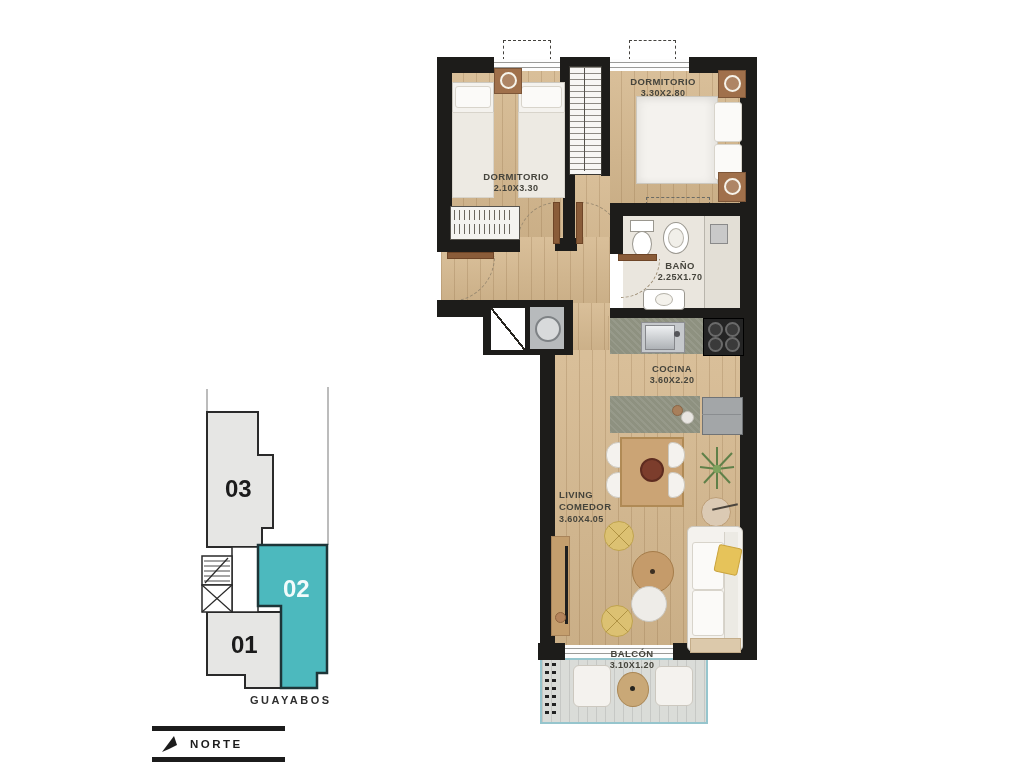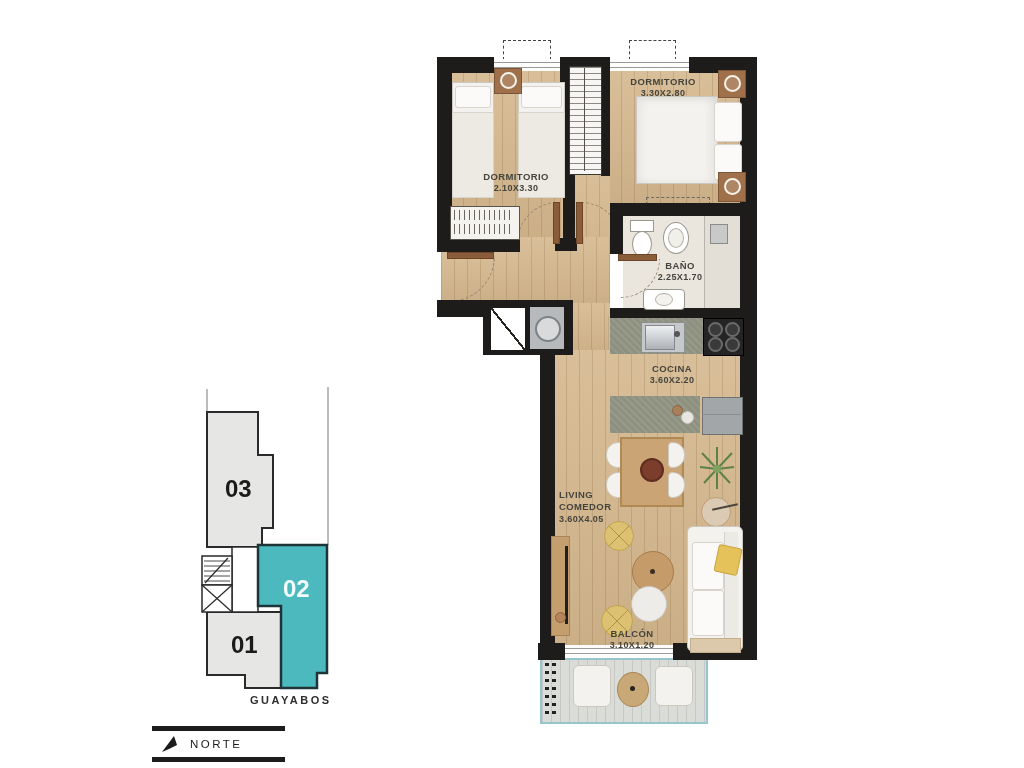--- a/index.html
+++ b/index.html
@@ -34,21 +34,21 @@
   .window{position:absolute;z-index:6;background:#fdfdfd;
     background-image:linear-gradient(180deg, rgba(0,0,0,0) 3px, #9a9a98 3px, #9a9a98 4px, rgba(0,0,0,0) 4px, rgba(0,0,0,0) 8px, #9a9a98 8px, #9a9a98 9px, rgba(0,0,0,0) 9px);}
   
   .rlabel{position:absolute;z-index:9;text-align:center;color:#45443c;
     font-size:9.5px;font-weight:700;letter-spacing:.4px;line-height:1.3;text-transform:uppercase;}
   .rlabel .dims{font-weight:600;font-size:9px;}
   .left-align{text-align:left;}
   .watermark{position:absolute;z-index:20;font-size:44px;font-weight:700;letter-spacing:3px;
     color:rgba(255,255,255,.32);}
   .norte-bar{position:absolute;background:#1c1c1c;z-index:9;}
-  .norte-text{position:absolute;z-index:9;font-size:11.5px;font-weight:400;letter-spacing:2.5px;color:#1c1c1c;}
+  .norte-text{position:absolute;z-index:9;font-size:11.5px;font-weight:700;letter-spacing:2.5px;color:#1c1c1c;}
   .shaft{position:absolute;z-index:6;background:#ffffff;border:2px solid #1d1c1a;
     background-image:linear-gradient(to top right, rgba(0,0,0,0) calc(50% - 1px), #26241f calc(50% - 1px), #26241f calc(50% + 1px), rgba(0,0,0,0) calc(50% + 1px));}
   .stitch{background-image:
      linear-gradient(45deg, rgba(0,0,0,0) calc(50% - .5px), #b09344 calc(50% - .5px), #b09344 calc(50% + .5px), rgba(0,0,0,0) calc(50% + .5px)),
      linear-gradient(-45deg, rgba(0,0,0,0) calc(50% - .5px), #b09344 calc(50% - .5px), #b09344 calc(50% + .5px), rgba(0,0,0,0) calc(50% + .5px));}
 </style>
 </head>
 <body>
 
 <div id="stage">
@@ -213,21 +213,21 @@
   </div>
   <div class="rlabel" style="left:641px;top:363px;width:62px;">
     <div>COCINA</div>
     <div class="dims">3.60x2.20</div>
   </div>
   <div class="rlabel left-align" style="left:559px;top:489px;width:70px;">
     <div>LIVING</div>
     <div>COMEDOR</div>
     <div class="dims">3.60x4.05</div>
   </div>
-  <div class="rlabel" style="left:598px;top:628px;width:68px;">
+  <div class="rlabel" style="left:598px;top:648px;width:68px;">
     <div>BALCÓN</div>
     <div class="dims">3.10x1.20</div>
   </div>
 
 
   <svg class="abs" style="left:195px;top:385px;z-index:9;" width="175" height="335" viewBox="0 0 175 335">
     <line x1="12" y1="4" x2="12" y2="28" stroke="#8f8f8f" stroke-width="1.2"></line>
     <line x1="133" y1="2" x2="133" y2="160" stroke="#8f8f8f" stroke-width="1.2"></line>
     <polygon points="12,27 63,27 63,70 78,70 78,143 67,143 67,162 12,162" fill="#e6e6e4" stroke="#2a2a2a" stroke-width="2"></polygon>
     <polygon points="12,227 86,227 86,303 50,303 50,290 12,290" fill="#e6e6e4" stroke="#2a2a2a" stroke-width="2"></polygon>

